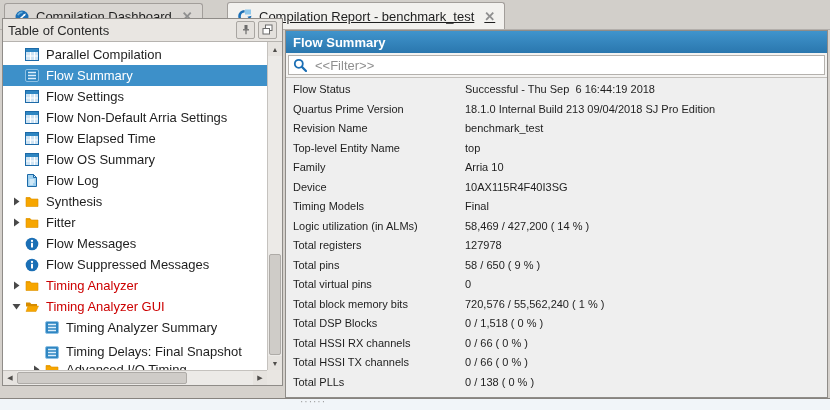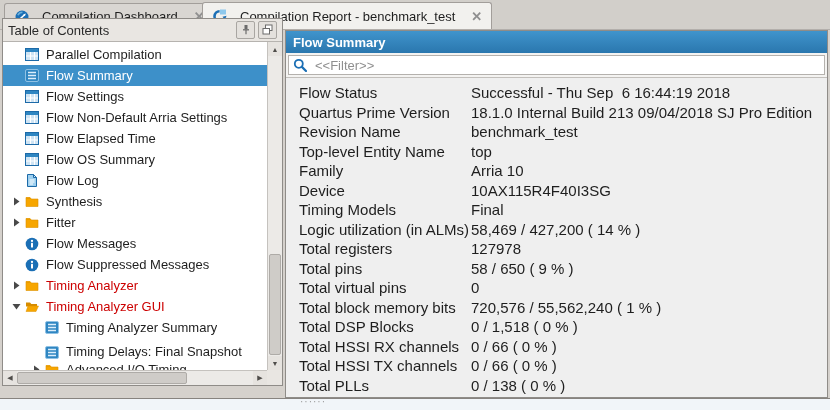--- a/index.html
+++ b/index.html
@@ -2,21 +2,21 @@
 <html><head>
 <meta charset="utf-8">
 <style>
   html,body{margin:0;padding:0;background:#d5d1cc;}
   .window{position:relative;width:830px;height:410px;overflow:hidden;
     font-family:"Liberation Sans",sans-serif;background:#d5d1cc;color:#1e1e1e;}
 
   
   .tabbar{position:absolute;left:0;top:0;width:100%;height:30px;background:#d2cfca;
     border-bottom:1px solid #b3afab;box-sizing:border-box;}
-  .tab{position:absolute;bottom:0;height:26px;display:flex;align-items:center;gap:12px;
+  .tab{position:absolute;bottom:0;height:26px;display:flex;align-items:center;gap:6px;
     padding:0 9px;border:1px solid #a29e9a;border-bottom:none;border-radius:3px 3px 0 0;
     font-size:13px;white-space:nowrap;}
   .tab.inactive{background:#d9d6d2;height:25px;}
   .tab.active{background:#f2f1ee;}
   .tclose{color:#8f8f8f;font-weight:bold;font-size:13px;margin-left:4px;cursor:default;}
   .ticon{display:flex;align-items:center;}
 
   
   .toc{position:absolute;left:2px;top:18px;width:281px;height:368px;background:#ffffff;
     border:1px solid #8f8c88;box-sizing:border-box;}
@@ -55,21 +55,21 @@
     display:flex;align-items:center;padding:0 7px;box-sizing:border-box;}
   .filter-row{position:absolute;left:0;top:22px;right:0;height:25px;background:#f4f3f1;
     border-bottom:1px solid #c2bfbb;box-sizing:border-box;padding:2px;}
   .filter-box{height:100%;box-sizing:border-box;border:1px solid #b4b1ad;background:#ffffff;
     display:flex;align-items:center;padding:0 4px;gap:6px;}
   .filter-input{flex:1;border:none;outline:none;font-family:"Liberation Sans",sans-serif;
     font-size:13px;color:#1e1e1e;background:transparent;}
   .filter-input::placeholder{color:#8f8f8f;opacity:1;}
   .mag{display:flex;align-items:center;}
   .rtable{position:absolute;left:0;top:47px;right:0;bottom:0;overflow:hidden;padding-top:5px;}
-  .trow{display:flex;height:19.5px;align-items:center;font-size:15px;margin-left:6px;}
+  .trow{display:flex;height:19.5px;align-items:flex-start;font-size:11px;}
   .tlab{flex:0 0 172px;padding-left:7px;white-space:pre;overflow:hidden;}
   .tval{white-space:pre;}
 
   
   .bottom-strip{position:absolute;left:0;top:398px;width:100%;height:12px;background:#f1f5f9;
     border-top:1px solid #87837f;box-sizing:border-box;}
   .grip{position:absolute;left:300px;top:-3px;color:#9a9a9a;font-size:10px;letter-spacing:1px;}
 </style>
 </head>
 <body>
@@ -82,21 +82,21 @@
         <svg width="16" height="16" viewBox="0 0 16 16">
             <circle cx="8" cy="8" r="6.5" fill="#1b6fb5"></circle>
             <path d="M8.5 3.2a5 5 0 0 0-4.6 3" stroke="#6db1dd" stroke-width="1.6" fill="none"></path>
             <path d="M4.6 11.2L11 5.4" stroke="#ffffff" stroke-width="1.5"></path>
             <path d="M11.9 4.5l-1.2 2.4-1.4-1.3z" fill="#ffffff"></path>
           </svg>
       </span>
       <span>Compilation Dashboard</span>
       <span class="tclose">✕</span>
     </div>
-    <div class="tab active" style="left:202px;">
+    <div class="tab active" style="left:227px;text-decoration:underline;">
       <span class="ticon">
         <svg width="16" height="16" viewBox="0 0 16 16">
             <rect x="8" y="1.5" width="6" height="5" fill="#8ec8ec"></rect>
             <path d="M13 9.5A5.3 5.3 0 1 1 7.6 3.2" fill="none" stroke="#1b6fb5" stroke-width="2.6"></path>
             <path d="M14.6 7.8l-1.8 3.6-2.3-2.7z" fill="#1b6fb5"></path>
           </svg>
       </span>
       <span>Compilation Report - benchmark_test</span>
       <span class="tclose">✕</span>
     </div>

